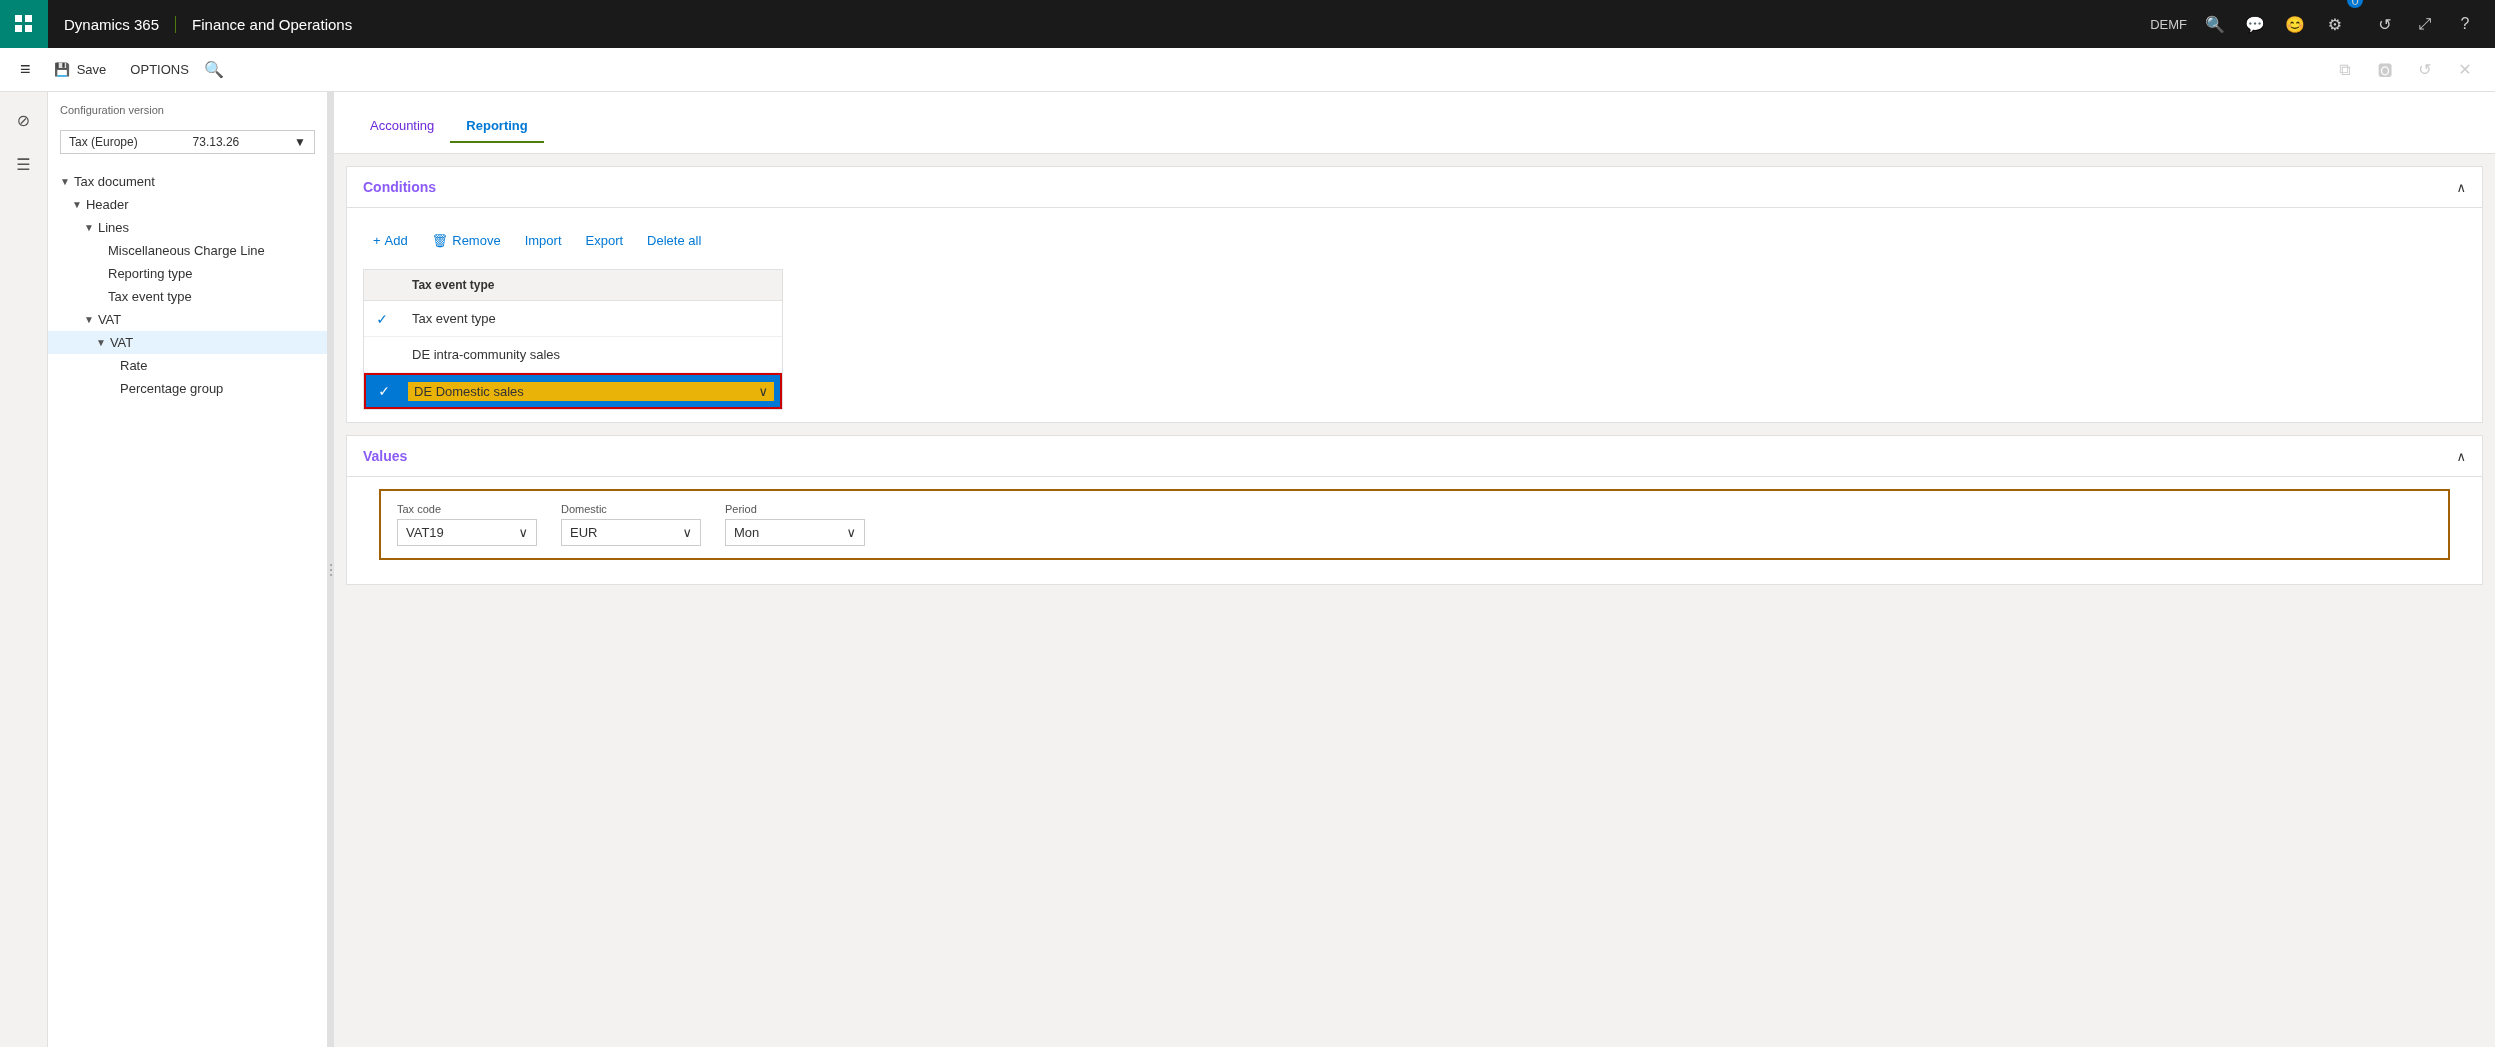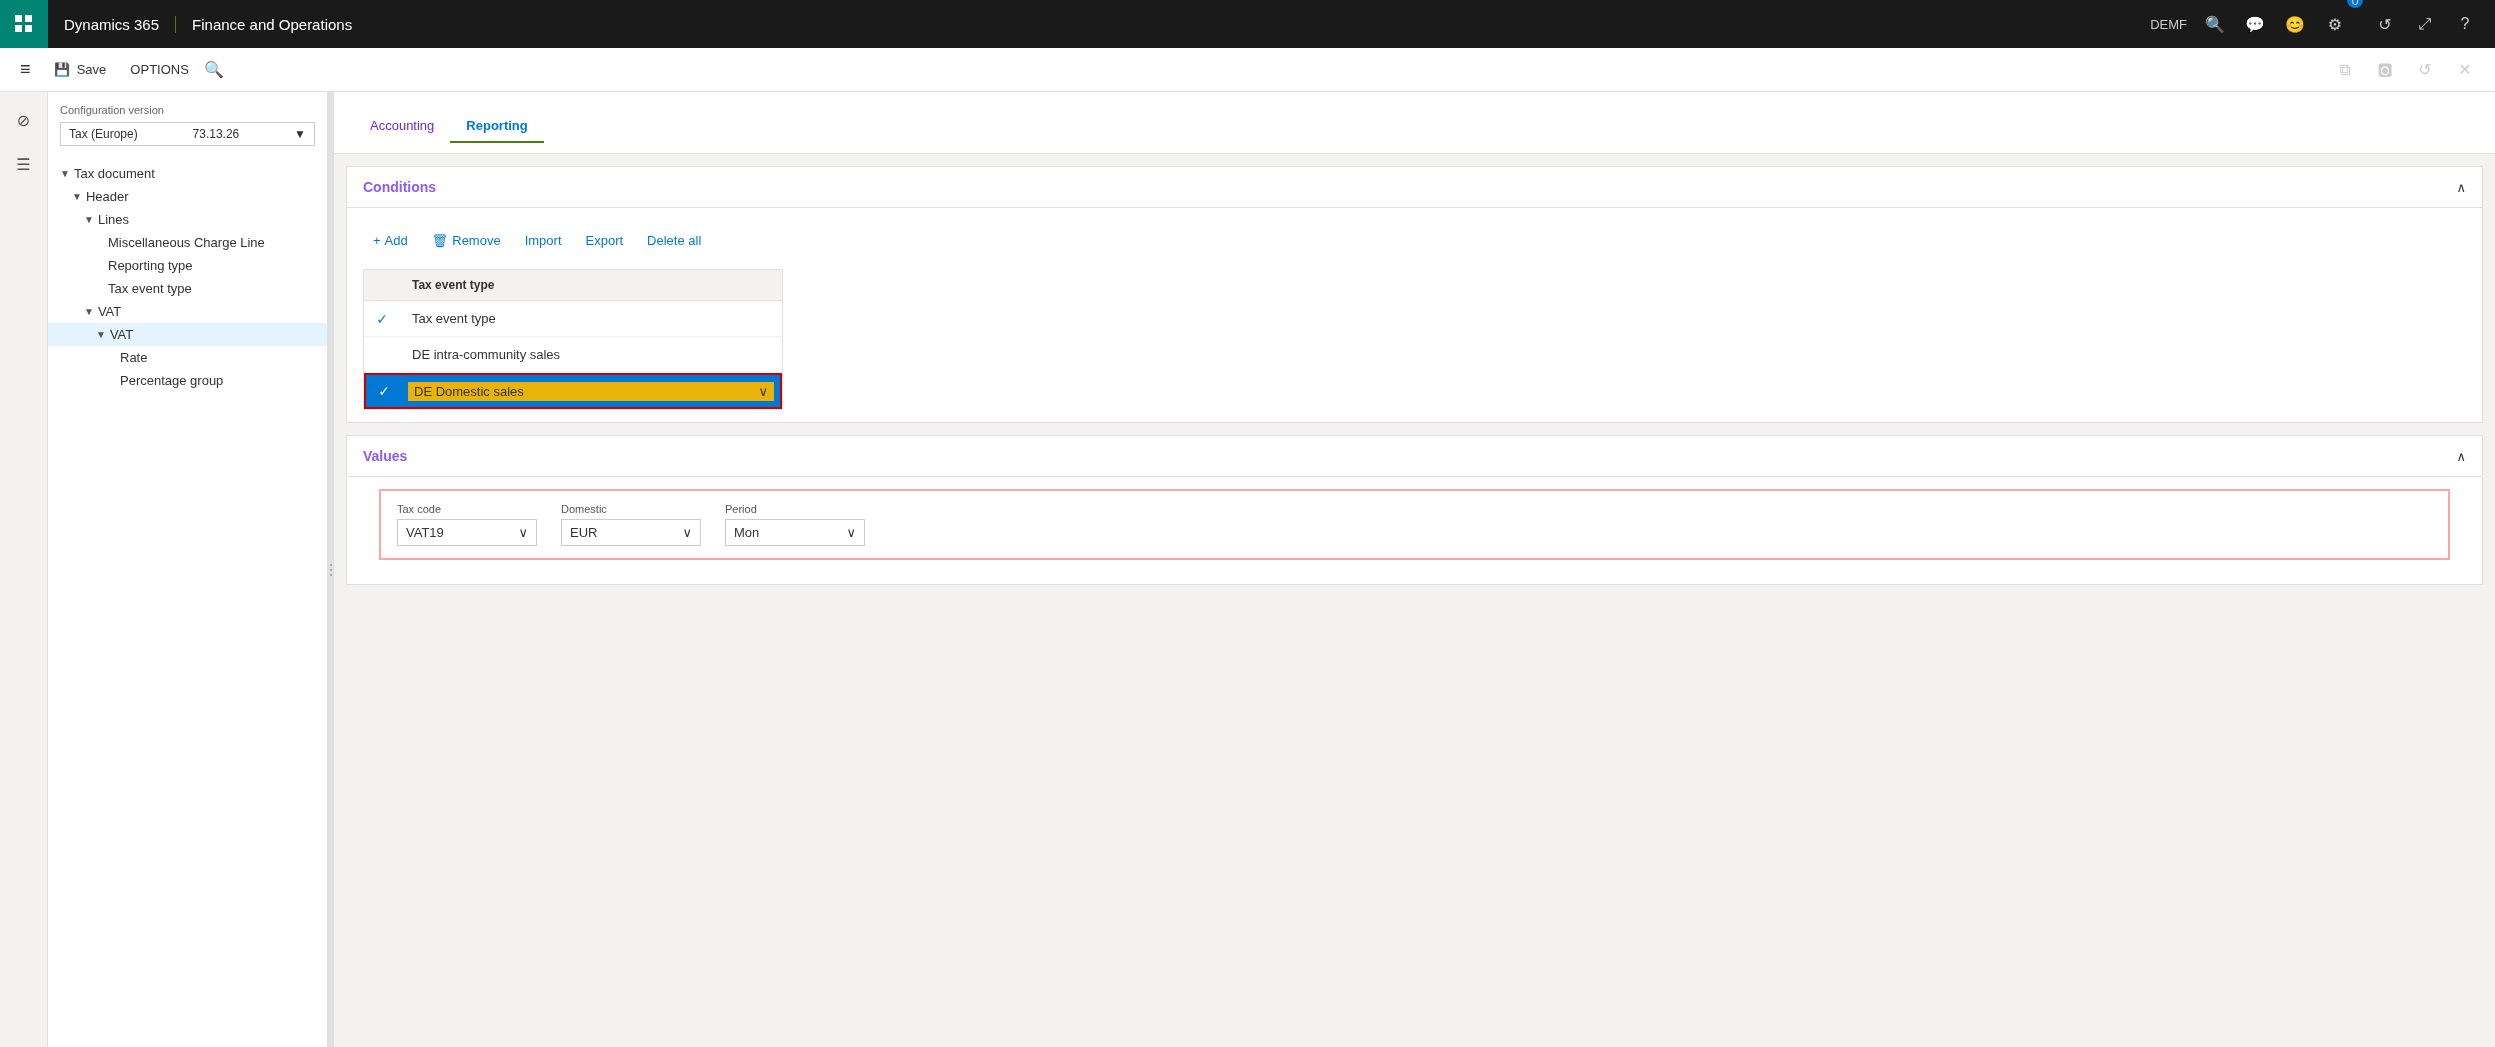--- a/index.html
+++ b/index.html
@@ -171,21 +171,21 @@
       flex-shrink: 0;
     }
     .config-version-label {
       font-size: 11px;
       color: #666;
       padding: 0 12px 6px;
     }
     .config-version-select {
       display: flex;
       align-items: center;
-      margin: 0 12px 16px;
+      margin: 8px 12px 16px;
       gap: 4px;
     }
     .config-select-box {
       border: 1px solid #ccc;
       padding: 4px 8px;
       font-size: 12px;
       background: #fff;
       cursor: pointer;
       flex: 1;
       display: flex;
@@ -359,21 +359,21 @@
       border: none;
       padding: 2px 6px;
       flex: 1;
       justify-content: space-between;
       color: #333;
       font-size: 13px;
     }
 
     
     .values-border {
-      border: 2px solid #fca5a5;
+      border: 2px solid #a16207;
       padding: 12px 16px;
       margin: 0 16px 12px;
       display: flex;
       gap: 24px;
       align-items: flex-start;
     }
     .field-group {
       display: flex;
       flex-direction: column;
       gap: 4px;

